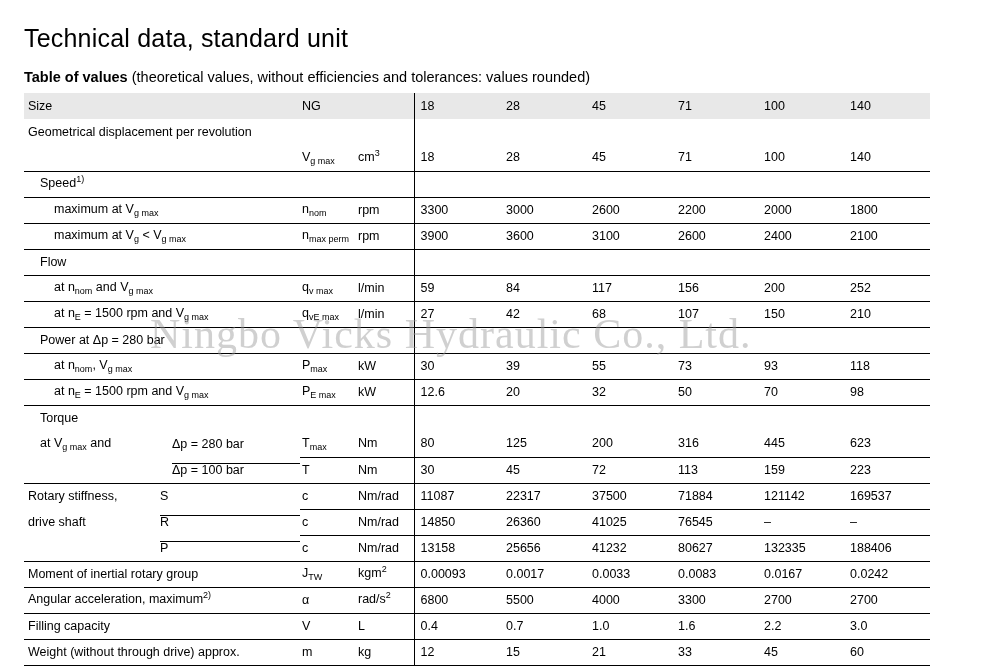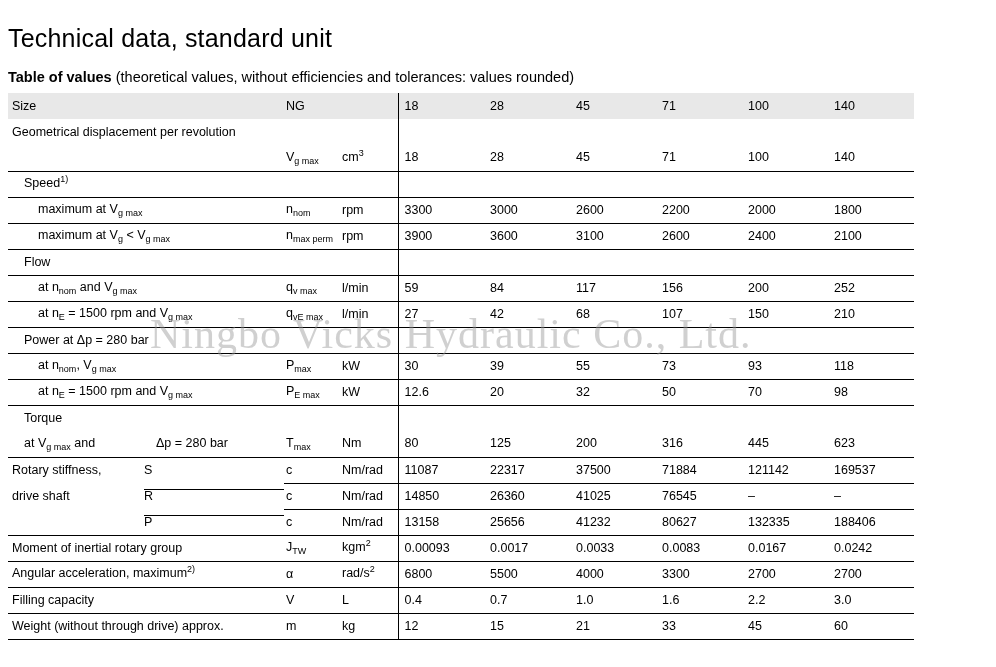--- a/index.html
+++ b/index.html
@@ -10,21 +10,21 @@
     background: #ffffff;
     font-family: "Liberation Sans", sans-serif;
     color: #000000;
     overflow: hidden;
     position: relative;
   }
   .page {
     position: relative;
     width: 996px;
     height: 667px;
-    padding: 18px 24px 0 8px;
+    padding: 18px 24px 0 24px;
   }
   h1.title {
     font-size: 25px;
     font-weight: normal;
     margin: 6px 0 16px 0;
     letter-spacing: 0.2px;
   }
   .subtitle {
     font-size: 14.5px;
     margin: 0 0 8px 0;
@@ -281,20 +281,36 @@
           </td>
           <td class="sym">T<sub>max</sub></td>
           <td class="unit">Nm</td>
           <td class="val vline">80</td>
           <td class="val">125</td>
           <td class="val">200</td>
           <td class="val">316</td>
           <td class="val">445</td>
           <td class="val">623</td>
         </tr>
+        <tr>
+          <td class="ind1">
+            <div class="twocell">
+              <span class="left"></span>
+              <span class="right" style="border-top: 1px solid rgb(0, 0, 0); padding-top: 0px;">Δp = 100 bar</span>
+            </div>
+          </td>
+          <td class="sym" style="border-top: 1px solid rgb(0, 0, 0);">T</td>
+          <td class="unit" style="border-top: 1px solid rgb(0, 0, 0);">Nm</td>
+          <td class="val vline" style="border-top: 1px solid rgb(0, 0, 0);">30</td>
+          <td class="val" style="border-top: 1px solid rgb(0, 0, 0);">45</td>
+          <td class="val" style="border-top: 1px solid rgb(0, 0, 0);">72</td>
+          <td class="val" style="border-top: 1px solid rgb(0, 0, 0);">113</td>
+          <td class="val" style="border-top: 1px solid rgb(0, 0, 0);">159</td>
+          <td class="val" style="border-top: 1px solid rgb(0, 0, 0);">223</td>
+        </tr>
         <tr class="brdr-top">
           <td class="desc">
             <div class="twocell">
               <span class="left">Rotary stiffness,</span>
               <span class="right">S</span>
             </div>
           </td>
           <td class="sym">c</td>
           <td class="unit">Nm/rad</td>
           <td class="val vline">11087</td>

